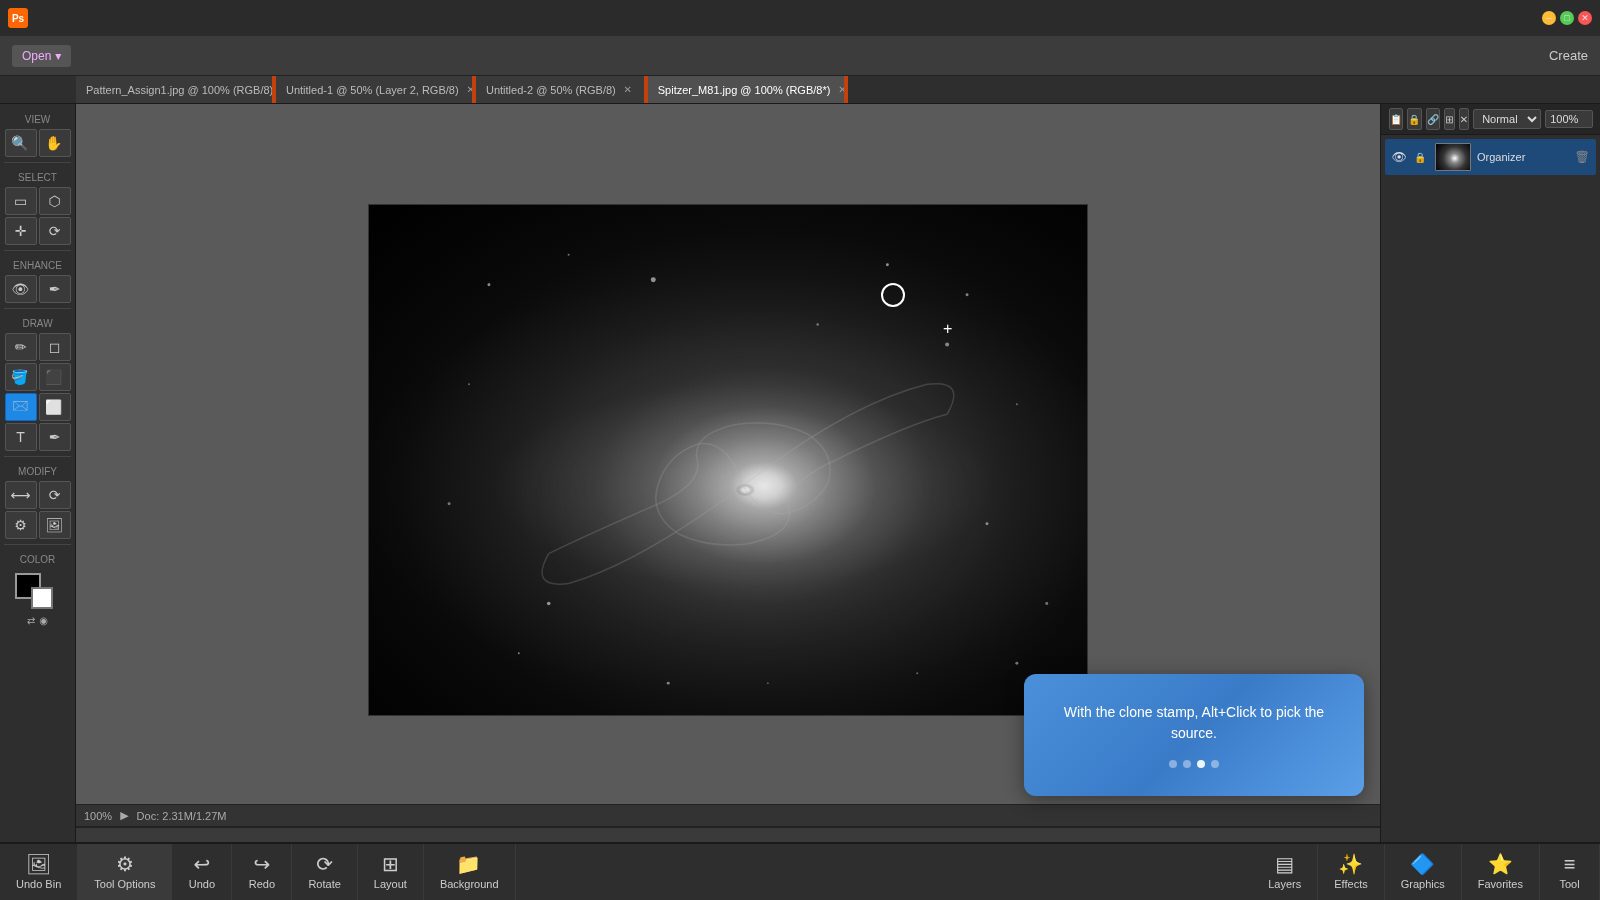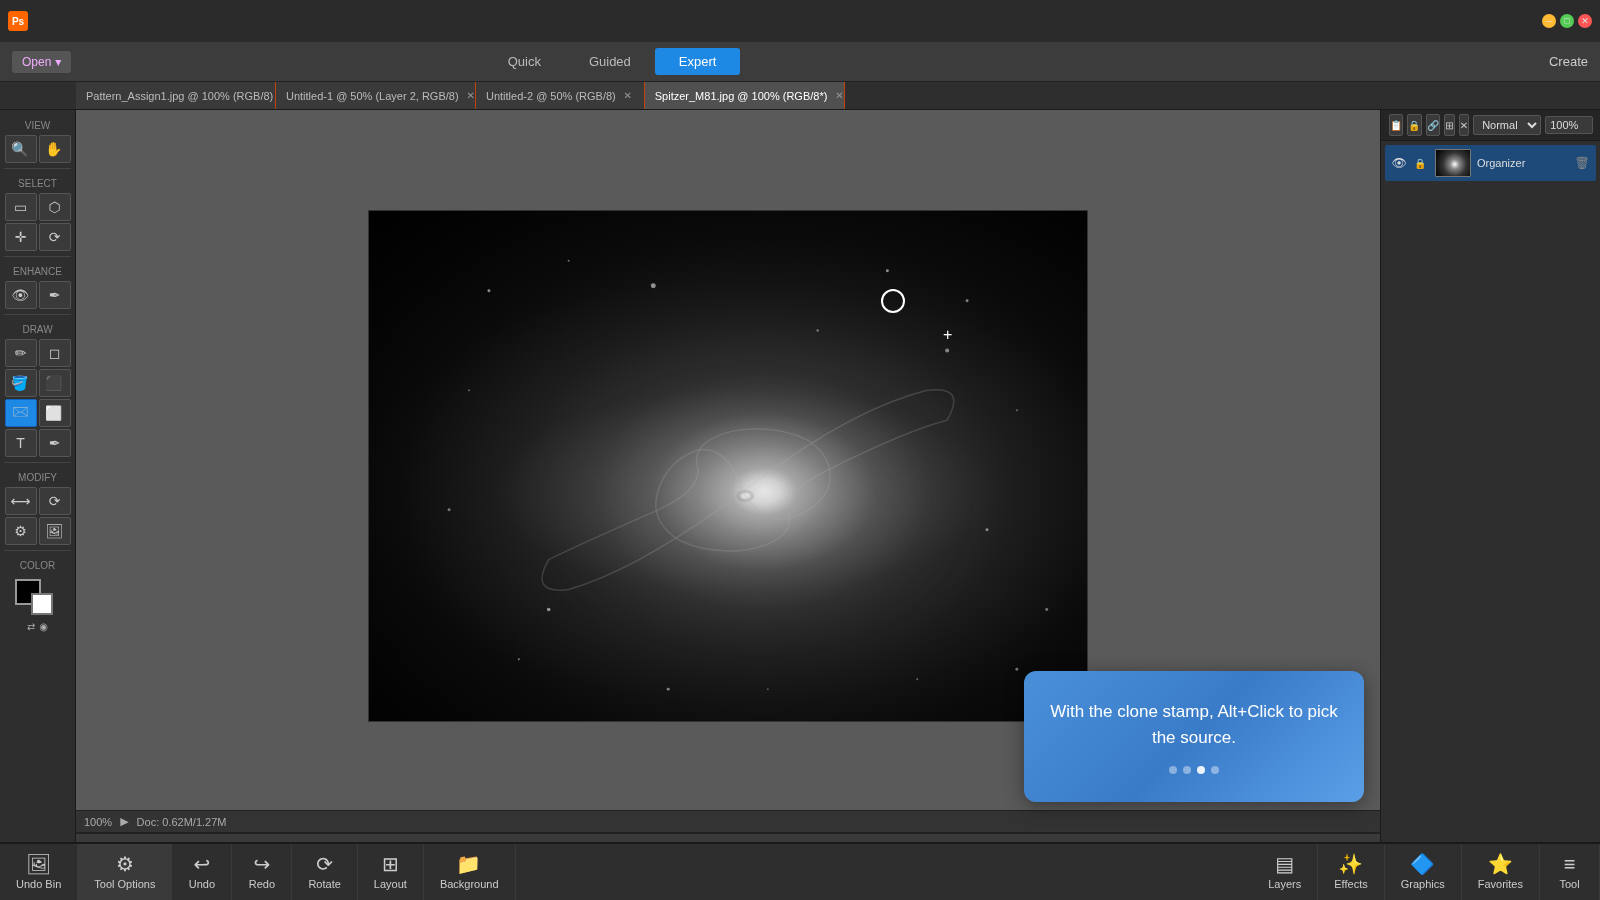--- a/index.html
+++ b/index.html
@@ -1,39 +1,39 @@
 <!DOCTYPE html>
 <html><head>
   <meta charset="utf-8">
   <style>
     * { margin: 0; padding: 0; box-sizing: border-box; }
     body { width: 1600px; height: 900px; overflow: hidden; background: #4a4a4a; font-family: 'Segoe UI', Arial, sans-serif; font-size: 12px; color: #e0e0e0; user-select: none; }
 
     
-    #title-bar { height: 42px; background: #2b2b2b; display: flex; align-items: center; padding: 0 8px; gap: 8px; }
+    #title-bar { height: 36px; background: #2b2b2b; display: flex; align-items: center; padding: 0 8px; gap: 8px; }
     #app-logo { width: 20px; height: 20px; background: #ff6600; border-radius: 3px; display: flex; align-items: center; justify-content: center; font-size: 10px; font-weight: bold; color: white; flex-shrink: 0; }
     #menu-bar { display: flex; gap: 2px; flex: 1; }
     .menu-item { padding: 2px 8px; cursor: pointer; border-radius: 2px; font-size: 12px; color: #ccc; }
     #window-controls { display: flex; gap: 4px; margin-left: auto; }
     .win-btn { width: 14px; height: 14px; border-radius: 50%; cursor: pointer; display: flex; align-items: center; justify-content: center; font-size: 9px; }
     .win-minimize { background: #ffbb33; }
     .win-maximize { background: #55cc55; }
     .win-close { background: #ff5555; }
 
     
     #top-bar { height: 40px; background: #3c3c3c; display: flex; align-items: center; padding: 0 12px; gap: 16px; border-bottom: 1px solid #222; }
     #open-btn { background: #555; border: none; color: #f0abfc; padding: 4px 10px; border-radius: 3px; cursor: pointer; font-size: 12px; display: flex; align-items: center; gap: 4px; }
     #mode-tabs { display: flex; gap: 0; margin-left: auto; margin-right: auto; }
     .mode-tab { padding: 6px 24px; cursor: pointer; border-radius: 3px; color: #bbb; font-size: 13px; }
     .mode-tab.active { background: #1e88e5; color: white; border-radius: 3px; }
     #create-btn { background: none; border: none; color: #ccc; font-size: 13px; cursor: pointer; margin-left: auto; }
 
     
     #tab-bar { height: 28px; background: #2e2e2e; display: flex; align-items: stretch; border-bottom: 1px solid #1a1a1a; padding-left: 76px; }
-    .doc-tab { display: flex; align-items: center; padding: 0 10px; background: #3a3a3a; border-right: 1px solid #c2410c; cursor: pointer; font-size: 11px; color: #bbb; gap: 6px; max-width: 200px; white-space: nowrap; overflow: hidden; }
+    .doc-tab { display: flex; align-items: center; padding: 0 10px; background: #3a3a3a; border-right: 4px solid #c2410c; cursor: pointer; font-size: 11px; color: #bbb; gap: 6px; max-width: 200px; white-space: nowrap; overflow: hidden; }
     .doc-tab.active { background: #505050; color: #fff; }
     .tab-close { width: 12px; height: 12px; display: flex; align-items: center; justify-content: center; border-radius: 50%; font-size: 10px; color: #999; cursor: pointer; flex-shrink: 0; }
 
     
     #main-area { display: flex; height: calc(900px - 30px - 40px - 28px); }
 
     
     #left-toolbar { width: 76px; background: #2e2e2e; border-right: 1px solid #1a1a1a; display: flex; flex-direction: column; padding: 6px 4px; gap: 2px; overflow: hidden; }
     .tool-section-label { font-size: 10px; color: #888; padding: 4px 2px 2px 2px; text-align: center; }
     .tool-row { display: flex; gap: 2px; justify-content: center; }
@@ -89,21 +89,21 @@
     .layer-item { display: flex; align-items: center; gap: 6px; padding: 4px 6px; border-radius: 2px; cursor: pointer; background: #3a3a3a; margin-bottom: 2px; }
     .layer-item.active { background: #1e4a7a; }
     .layer-vis { width: 16px; height: 16px; display: flex; align-items: center; justify-content: center; cursor: pointer; font-size: 12px; }
     .layer-lock { width: 16px; height: 16px; display: flex; align-items: center; justify-content: center; font-size: 10px; color: #888; }
     .layer-thumb { width: 36px; height: 28px; background: #555; border: 1px solid #777; border-radius: 1px; overflow: hidden; }
     .layer-thumb-galaxy { width: 100%; height: 100%; background: radial-gradient(circle at 55% 55%, #fff 0%, #888 20%, #333 50%, #111 80%, #000 100%); }
     .layer-name { flex: 1; font-size: 11px; color: #ddd; }
     .layer-delete { width: 16px; height: 16px; display: flex; align-items: center; justify-content: center; font-size: 12px; color: #888; cursor: pointer; }
 
     
-    #clone-tooltip { position: absolute; bottom: 110px; right: 16px; width: 340px; background: linear-gradient(135deg, #4a90d9 0%, #3a7bc8 50%, #5b9fe8 100%); border-radius: 12px; padding: 28px 24px; color: white; font-size: 17px; text-align: center; line-height: 1.5; box-shadow: 0 4px 20px rgba(0,0,0,0.4); }
+    #clone-tooltip { position: absolute; bottom: 110px; right: 16px; width: 340px; background: linear-gradient(135deg, #4a90d9 0%, #3a7bc8 50%, #5b9fe8 100%); border-radius: 12px; padding: 28px 24px; color: white; font-size: 14px; text-align: center; line-height: 1.5; box-shadow: 0 4px 20px rgba(0,0,0,0.4); }
     #tooltip-dots { display: flex; justify-content: center; gap: 6px; margin-top: 16px; }
     .t-dot { width: 8px; height: 8px; border-radius: 50%; background: rgba(255,255,255,0.4); }
     .t-dot.active { background: rgba(255,255,255,0.9); }
 
     
     #bottom-bar { position: fixed; bottom: 0; left: 0; right: 0; height: 58px; background: #2e2e2e; border-top: 2px solid #1a1a1a; display: flex; align-items: stretch; }
     .bottom-btn { display: flex; flex-direction: column; align-items: center; justify-content: center; gap: 4px; padding: 6px 16px; cursor: pointer; color: #ccc; font-size: 11px; min-width: 60px; border-right: 1px solid #3a3a3a; }
     .bottom-btn.active { background: #3a3a3a; }
     .bottom-icon { font-size: 20px; line-height: 1; }
     .bottom-spacer { flex: 1; }
@@ -118,25 +118,20 @@
     <div class="win-btn win-maximize">□</div>
     <div class="win-btn win-close">✕</div>
   </div>
 </div>
 
 <div id="top-bar">
   <button id="open-btn">
     <span>Open</span>
     <span>▾</span>
   </button>
-  <div id="mode-tabs">
-    <div class="mode-tab">Quick</div>
-    <div class="mode-tab">Guided</div>
-    <div class="mode-tab active">Expert</div>
-  </div>
   <button id="create-btn">Create</button>
 </div>
 
 <div id="tab-bar">
   <div class="doc-tab">
     <span>Pattern_Assign1.jpg @ 100% (RGB/8)</span>
 
   </div>
   <div class="doc-tab">
     <span>Untitled-1 @ 50% (Layer 2, RGB/8)</span>
@@ -265,21 +260,21 @@
           <circle cx="650" cy="460" r="1.5" fill="white" opacity="0.7"></circle>
         </svg>
         <div class="cursor-circle"></div>
         <div class="crosshair">+</div>
       </div>
     </div>
 
     <div id="status-bar">
       <span>100%</span>
       <span>▶</span>
-      <span>Doc: 0.62M/1.27M</span>
+      <span>Doc: 2.31M/1.27M</span>
     </div>
 
     <div id="tool-options">
       <span id="tool-name">Clone Stamp</span>
       <div id="brush-preview-area">
         <div class="brush-icon active">
           <svg width="24" height="24" viewBox="0 0 24 24">
               <ellipse cx="12" cy="12" rx="6" ry="4" fill="#555"></ellipse>
             </svg>
         </div>

